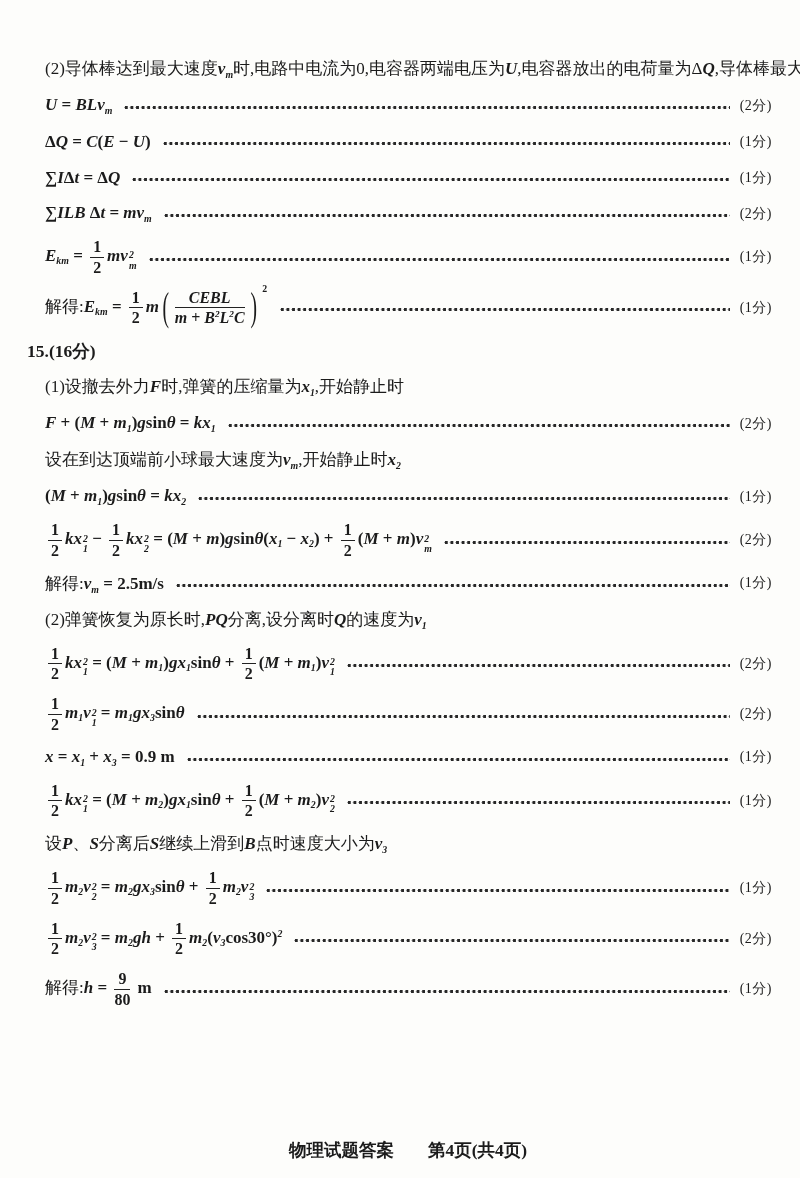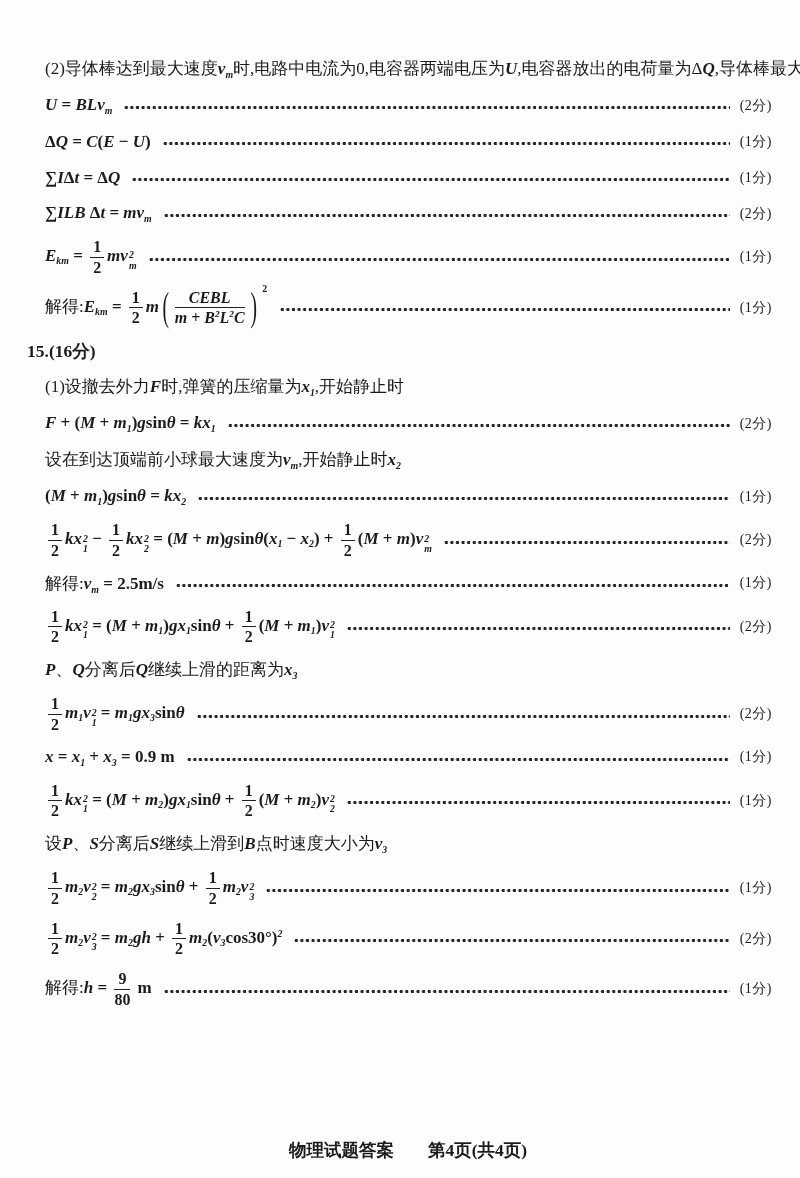--- a/index.html
+++ b/index.html
@@ -134,27 +134,27 @@
       <div class="line eq">
         <span class="fml"><span class="frac"><span class="num"><span class="t-r">1</span></span><span class="den"><span class="t-r">2</span></span></span><span class="t-i">kx</span><span class="ss"><span class="">2</span><span class="">1</span></span><span class="t-r"> − </span><span class="frac"><span class="num"><span class="t-r">1</span></span><span class="den"><span class="t-r">2</span></span></span><span class="t-i">kx</span><span class="ss"><span class="">2</span><span class="">2</span></span><span class="t-r"> = (</span><span class="t-i">M</span><span class="t-r"> + </span><span class="t-i">m</span><span class="t-r">)</span><span class="t-i">g</span><span class="t-r">sin</span><span class="t-i">θ</span><span class="t-r">(</span><span class="t-i">x</span><span class="t-sub">1</span><span class="t-r"> − </span><span class="t-i">x</span><span class="t-sub">2</span><span class="t-r">) + </span><span class="frac"><span class="num"><span class="t-r">1</span></span><span class="den"><span class="t-r">2</span></span></span><span class="t-r">(</span><span class="t-i">M</span><span class="t-r"> + </span><span class="t-i">m</span><span class="t-r">)</span><span class="t-i">v</span><span class="ss"><span class="">2</span><span class="">m</span></span></span>
         <span class="dots"></span>
         <span class="score">(2分)</span>
       </div>
       <div class="line eq">
         <span class="fml"><span class="t-c">解得:</span><span class="t-i">v</span><span class="t-sub">m</span><span class="t-r"> = 2.5m/s</span></span>
         <span class="dots"></span>
         <span class="score">(1分)</span>
       </div>
+      <div class="line text">
+        <span class="fml"><span class="t-c">(2)弹簧恢复为原长时,</span><span class="t-i">PQ</span><span class="t-c">分离,设分离时</span><span class="t-i">Q</span><span class="t-c">的速度为</span><span class="t-i">v</span><span class="t-sub">1</span></span>
+      </div>
       <div class="line eq">
         <span class="fml"><span class="frac"><span class="num"><span class="t-r">1</span></span><span class="den"><span class="t-r">2</span></span></span><span class="t-i">kx</span><span class="ss"><span class="">2</span><span class="">1</span></span><span class="t-r"> = (</span><span class="t-i">M</span><span class="t-r"> + </span><span class="t-i">m</span><span class="t-sub">1</span><span class="t-r">)</span><span class="t-i">gx</span><span class="t-sub">1</span><span class="t-r">sin</span><span class="t-i">θ</span><span class="t-r"> + </span><span class="frac"><span class="num"><span class="t-r">1</span></span><span class="den"><span class="t-r">2</span></span></span><span class="t-r">(</span><span class="t-i">M</span><span class="t-r"> + </span><span class="t-i">m</span><span class="t-sub">1</span><span class="t-r">)</span><span class="t-i">v</span><span class="ss"><span class="">2</span><span class="">1</span></span></span>
         <span class="dots"></span>
         <span class="score">(2分)</span>
-      </div>
-      <div class="line text">
-        <span class="fml"><span class="t-i">P</span><span class="t-c">、</span><span class="t-i">Q</span><span class="t-c">分离后</span><span class="t-i">Q</span><span class="t-c">继续上滑的距离为</span><span class="t-i">x</span><span class="t-sub">3</span></span>
       </div>
       <div class="line eq">
         <span class="fml"><span class="frac"><span class="num"><span class="t-r">1</span></span><span class="den"><span class="t-r">2</span></span></span><span class="t-i">m</span><span class="t-sub">1</span><span class="t-i">v</span><span class="ss"><span class="">2</span><span class="">1</span></span><span class="t-r"> = </span><span class="t-i">m</span><span class="t-sub">1</span><span class="t-i">gx</span><span class="t-sub">3</span><span class="t-r">sin</span><span class="t-i">θ</span></span>
         <span class="dots"></span>
         <span class="score">(2分)</span>
       </div>
       <div class="line eq">
         <span class="fml"><span class="t-i">x</span><span class="t-r"> = </span><span class="t-i">x</span><span class="t-sub">1</span><span class="t-r"> + </span><span class="t-i">x</span><span class="t-sub">3</span><span class="t-r"> = 0.9 m</span></span>
         <span class="dots"></span>
         <span class="score">(1分)</span>

